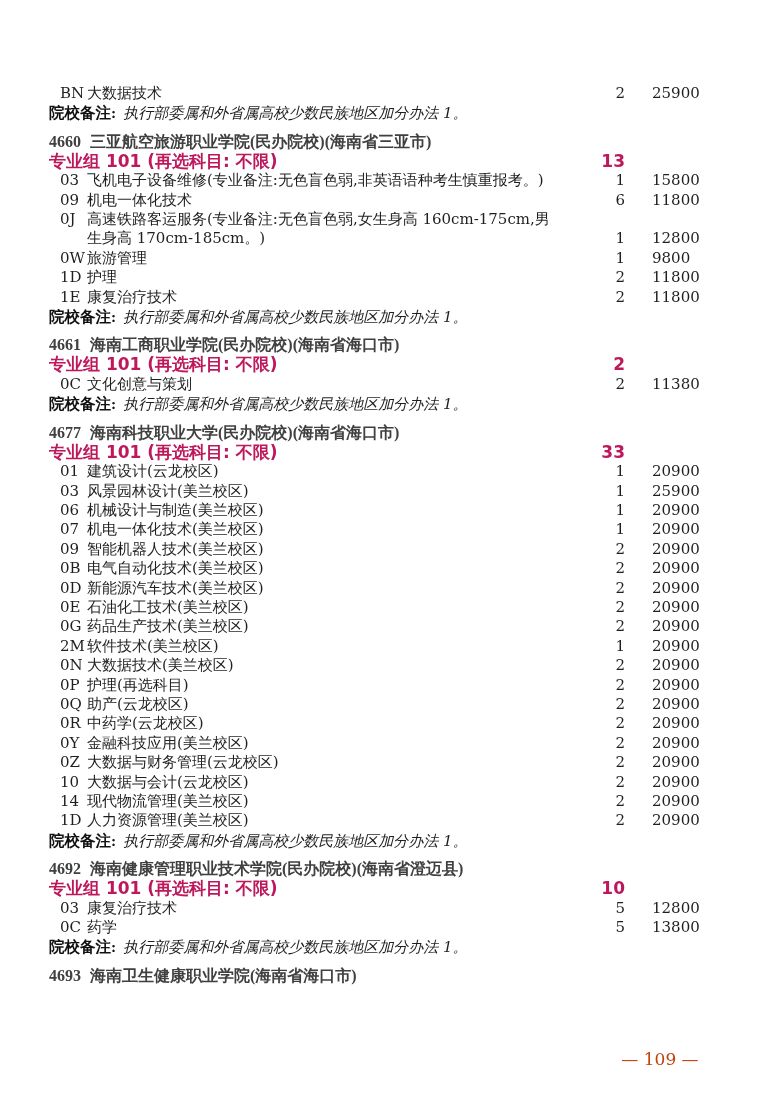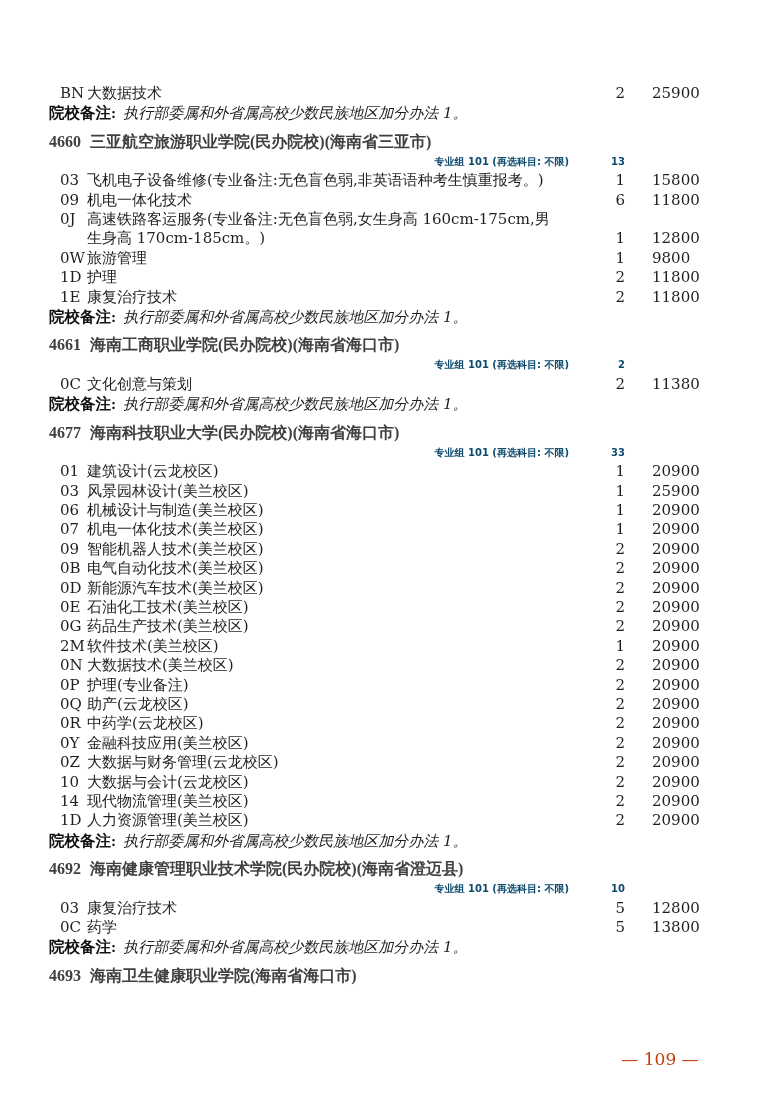--- a/index.html
+++ b/index.html
@@ -29,21 +29,21 @@
     margin-top:7px;
     min-height:21px;line-height:21px;
     font-family:Liberation Serif, serif;font-weight:bold;
     font-size:16px;color:#404040;
   }
   .school-code{margin-right:9px;}
   
   .group-row .cell-name,
   .group-row .cell-count{
     font-family:"DejaVu Sans",sans-serif;font-weight:bold;
-    font-size:10px;color:#0c4a6e;text-align:right;
+    font-size:17px;color:#be185d;
   }
   
   .major-row .cell-name{padding-left:11px;display:flex;}
   .major-code{width:27px;flex:none;}
   .major-name{flex:1;white-space:pre-line;}
   
   .remark-label{
     font-family:Liberation Serif, serif;font-weight:bold;
     font-size:15.5px;color:#111111;
   }
@@ -254,21 +254,21 @@
     <div class="cell-name">
       <span class="major-code">0N</span>
           <span class="major-name">大数据技术(美兰校区)</span>
     </div>
     <div class="cell-count">2</div>
     <div class="cell-tuition">20900</div>
   </div>
       <div class="row major-row">
     <div class="cell-name">
       <span class="major-code">0P</span>
-          <span class="major-name">护理(专业备注)</span>
+          <span class="major-name">护理(再选科目)</span>
     </div>
     <div class="cell-count">2</div>
     <div class="cell-tuition">20900</div>
   </div>
       <div class="row major-row">
     <div class="cell-name">
       <span class="major-code">0Q</span>
           <span class="major-name">助产(云龙校区)</span>
     </div>
     <div class="cell-count">2</div>

